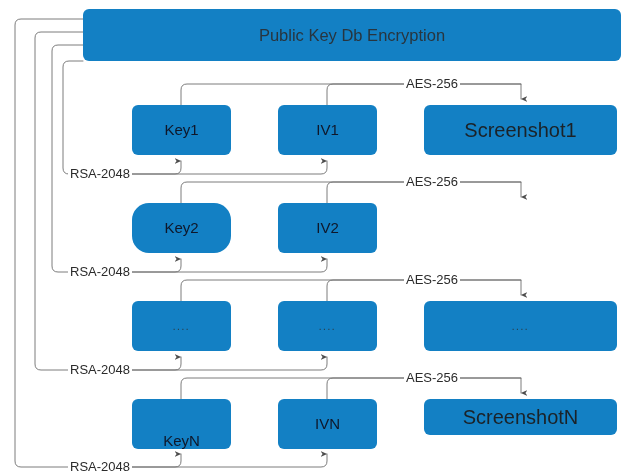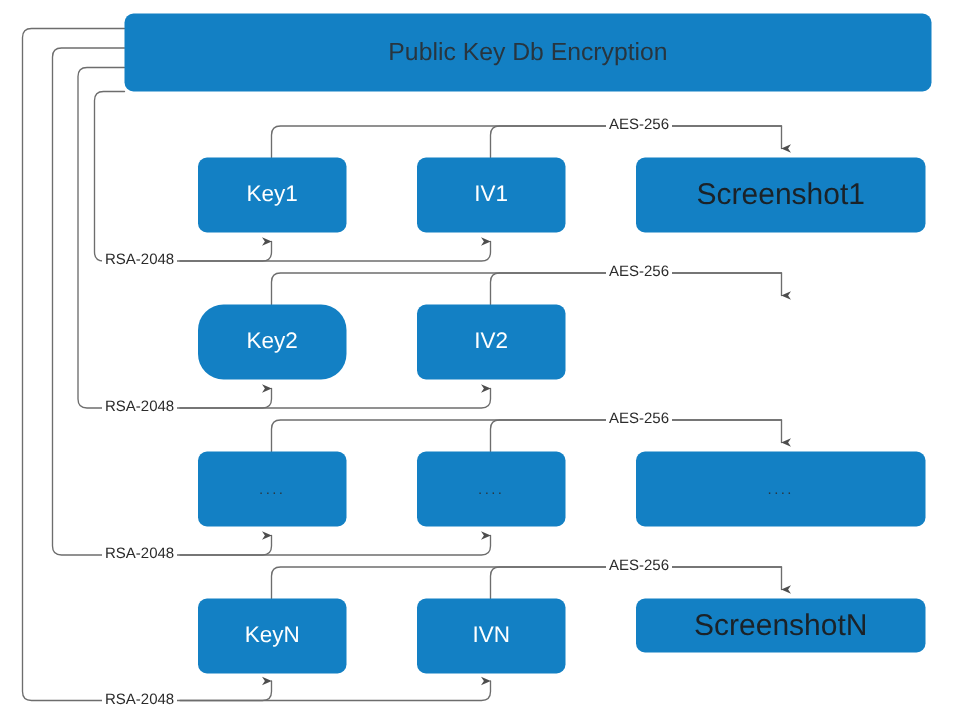--- a/index.html
+++ b/index.html
@@ -40,34 +40,34 @@
     line-height: 1.1;
     z-index: 2;
   }
   .node-header {
     font-size: 16.5px;
     color: #28353f;
   }
   .node-key,
   .node-iv {
     font-size: 15px;
-    color: #ffffff;
+    color: #0f172a;
   }
   .node-shot {
     font-size: 20px;
     color: #1b2228;
   }
   .node-ellipsis {
     font-size: 10px;
     letter-spacing: 1.6px;
     color: #2b3841;
   }
   .edge-label {
     position: absolute;
-    font-size: 10px;
+    font-size: 13px;
     color: #2b2b2b;
     background: #ffffff;
     padding: 0 2px;
     white-space: nowrap;
     z-index: 3;
     line-height: 10px;
   }
 </style>
 </head>
 <body>
@@ -158,21 +158,21 @@
   </div>
   <div class="node node-iv node-ellipsis" style="left:278px; top:301px; width:99px; height:50px;">
     <span>....</span>
   </div>
   <div class="node node-shot node-ellipsis" style="left:424px; top:301px; width:193px; height:50px;">
     <span>....</span>
   </div>
   <div class="edge-label" style="left:404px; top:275px;">AES-256</div>
   <div class="edge-label" style="left:68px; top:365px;">RSA-2048</div>
 
-  <div class="node node-key" style="left:132px; top:399px; width:99px; height:50px;">
+  <div class="node node-key" style="left:132px; top:399px; width:99px; height:50px;align-items:flex-end;">
     <span>KeyN</span>
   </div>
   <div class="node node-iv" style="left:278px; top:399px; width:99px; height:50px;">
     <span>IVN</span>
   </div>
   <div class="node node-shot" style="left:424px; top:399px; width:193px; height:36px;">
     <span>ScreenshotN</span>
   </div>
   <div class="edge-label" style="left:404px; top:373px;">AES-256</div>
   <div class="edge-label" style="left:68px; top:462px;">RSA-2048</div>

